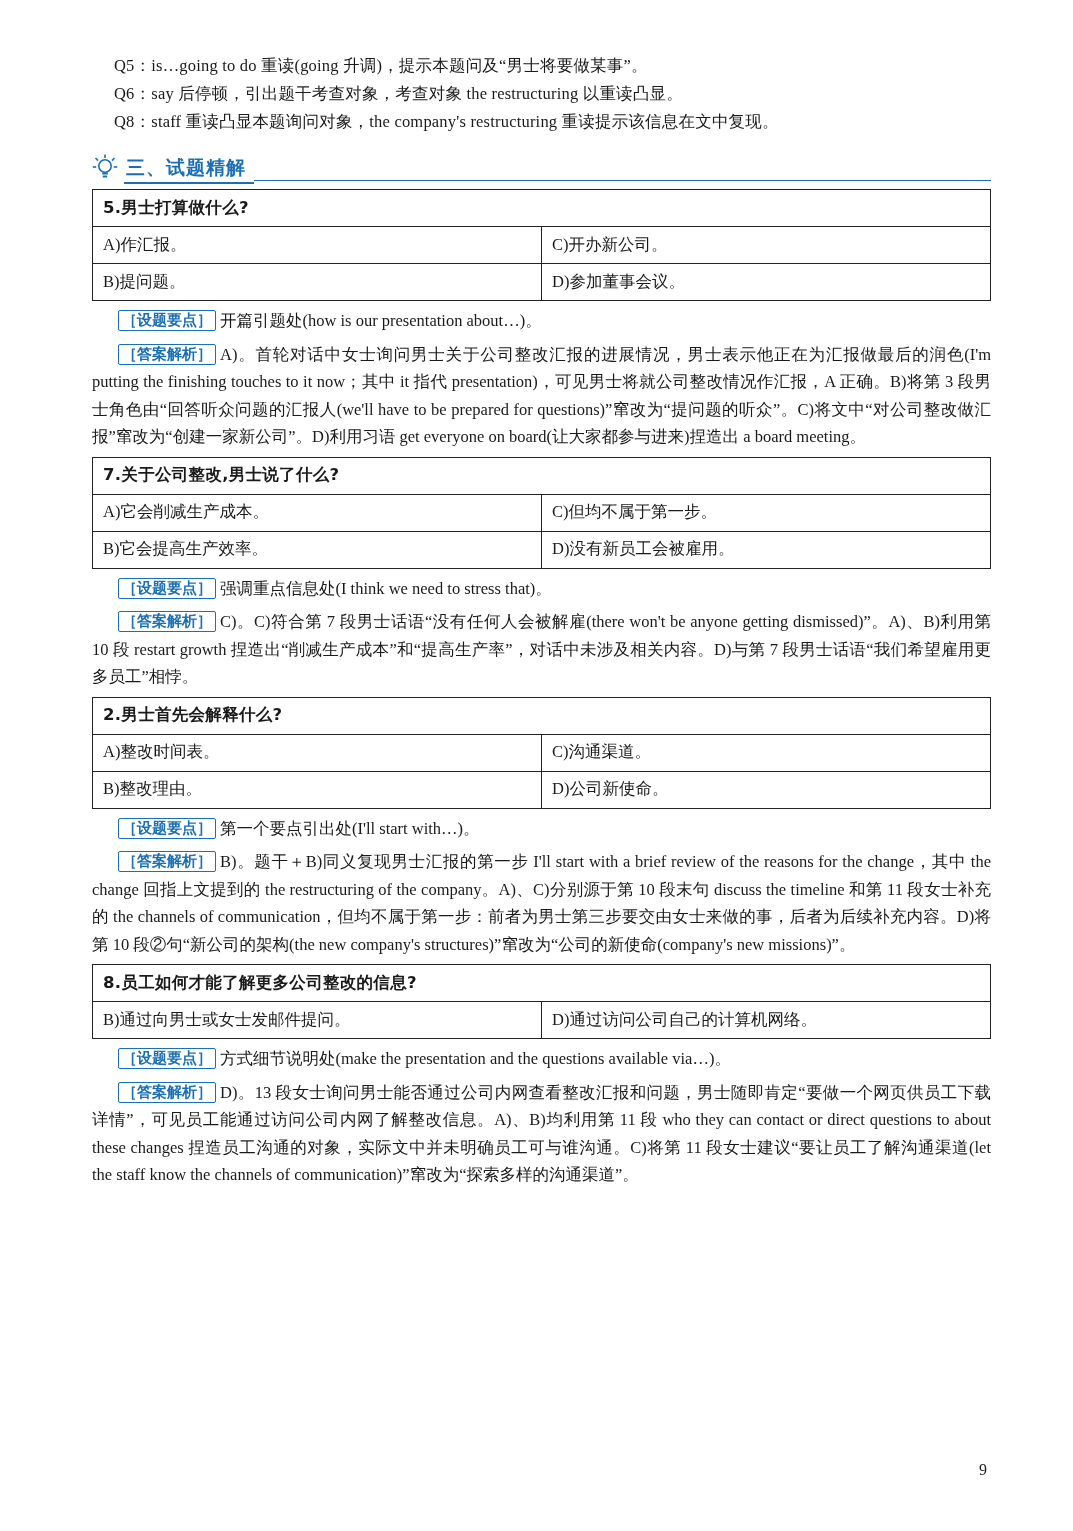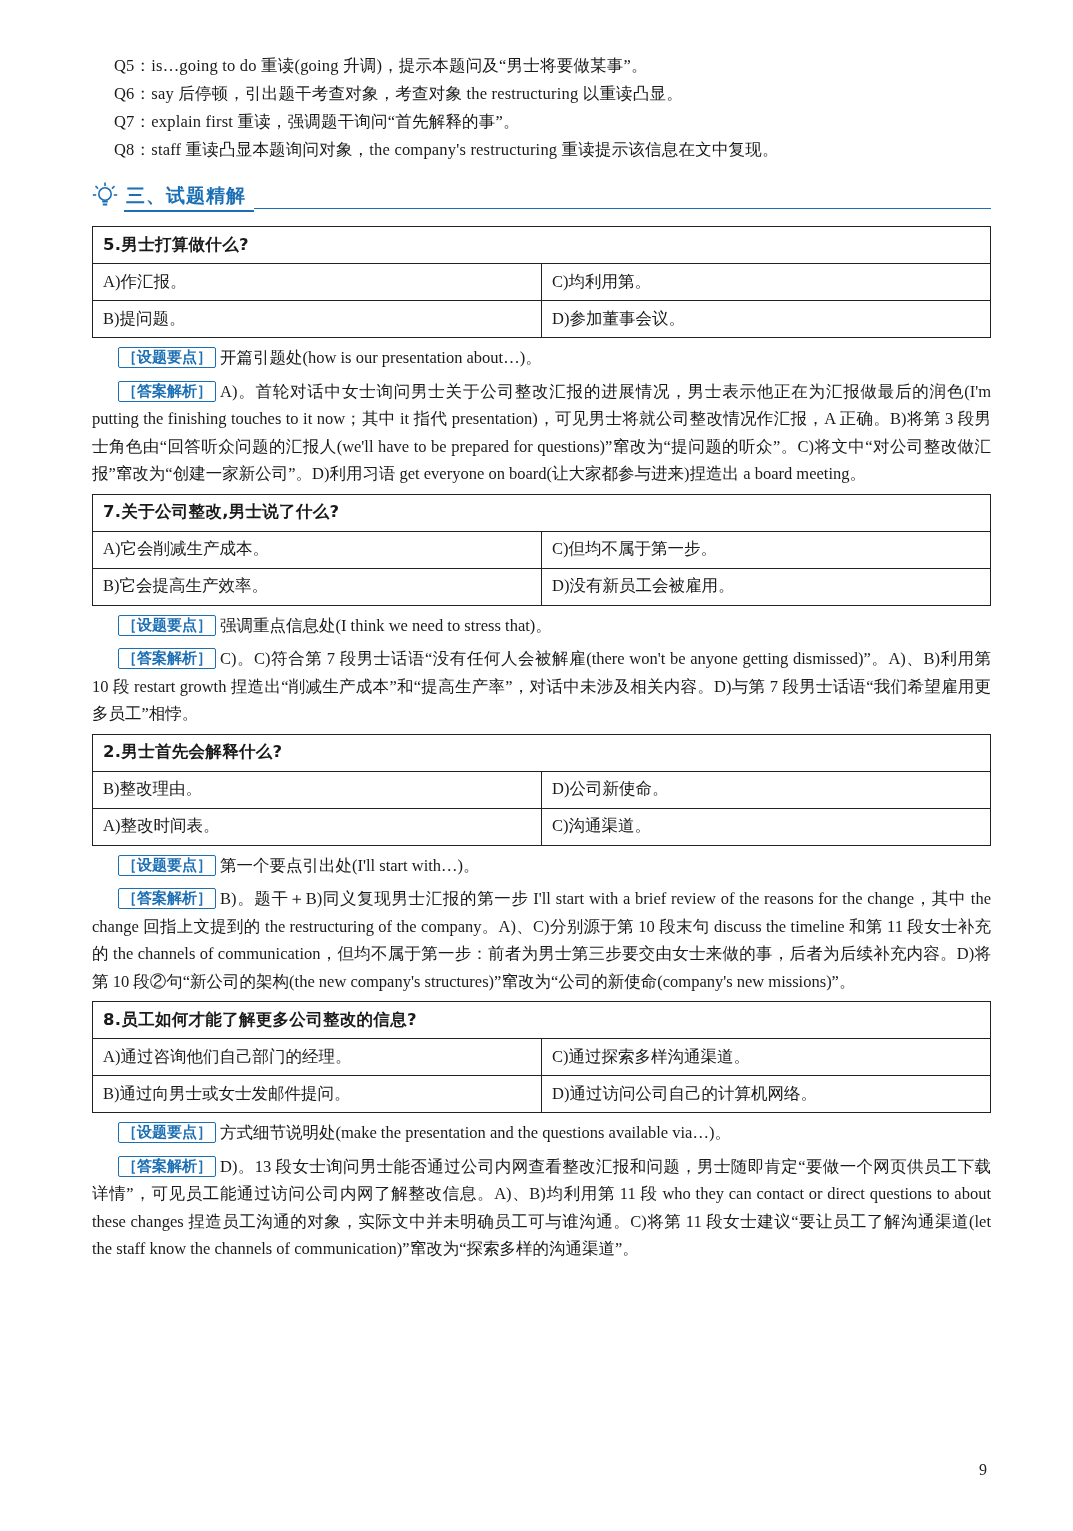--- a/index.html
+++ b/index.html
@@ -29,21 +29,21 @@
     font-size: 16.5px;
     line-height: 28px;
     white-space: nowrap;
     letter-spacing: 0.2px;
     padding-left: 22px;
   }
   
   .section-head {
     display: flex;
     align-items: center;
-    margin: 18px 0 14px 0;
+    margin: 18px 0 5px 0;
     position: relative;
   }
   .bulb {
     width: 26px;
     height: 30px;
     position: relative;
     flex: 0 0 auto;
     margin-right: 6px;
   }
   .bulb svg { display:block; }
@@ -119,21 +119,20 @@
   }
 </style>
 </head>
 <body>
 
 <div class="page">
 
   <div class="notes">
     <div class="note-line">Q5：is…going to do 重读(going 升调)，提示本题问及“男士将要做某事”。</div>
     <div class="note-line">Q6：say 后停顿，引出题干考查对象，考查对象 the restructuring 以重读凸显。</div>
-    <div class="note-line">Q7：explain first 重读，强调题干询问“首先解释的事”。</div>
     <div class="note-line">Q8：staff 重读凸显本题询问对象，the company's restructuring 重读提示该信息在文中复现。</div>
   </div>
 
   <div class="section-head">
     <span class="bulb">
       <svg width="26" height="30" viewBox="0 0 26 30">
         <circle cx="13" cy="12" r="6.2" fill="none" stroke="#1b6fb5" stroke-width="1.6"></circle>
         <rect x="10.2" y="18.5" width="5.6" height="2" fill="#1b6fb5"></rect>
         <rect x="10.8" y="21.5" width="4.4" height="2" fill="#1b6fb5"></rect>
         <line x1="13" y1="0.5" x2="13" y2="4" stroke="#1b6fb5" stroke-width="1.6"></line>
@@ -148,21 +147,21 @@
   </div>
 
   <div class="qblock">
     <table class="qtable">
       <tbody>
           <tr>
         <td class="stem" colspan="2">5.男士打算做什么?</td>
       </tr>
       <tr>
         <td>A)作汇报。</td>
-        <td>C)均利用第。</td>
+        <td>C)开办新公司。</td>
       </tr>
       <tr>
         <td>B)提问题。</td>
         <td>D)参加董事会议。</td>
       </tr>
     </tbody>
       </table>
     <div class="para">
       <span class="indent"></span><span class="tagbox">［设题要点］</span><span>开篇引题处(how is our presentation about…)。</span>
     </div>
@@ -195,46 +194,42 @@
     </div>
   </div>
 
   <div class="qblock">
     <table class="qtable">
       <tbody>
           <tr>
         <td class="stem" colspan="2">2.男士首先会解释什么?</td>
       </tr>
       <tr>
+        <td>A)整改时间表。</td>
+        <td>C)沟通渠道。</td>
+      </tr>
+      <tr>
         <td>B)整改理由。</td>
         <td>D)公司新使命。</td>
       </tr>
-      <tr>
-        <td>A)整改时间表。</td>
-        <td>C)沟通渠道。</td>
-      </tr>
     </tbody>
       </table>
     <div class="para">
       <span class="indent"></span><span class="tagbox">［设题要点］</span><span>第一个要点引出处(I'll start with…)。</span>
     </div>
     <div class="para">
       <span class="indent"></span><span class="tagbox">［答案解析］</span><span>B)。题干＋B)同义复现男士汇报的第一步 I'll start with a brief review of the reasons for the change，其中 the change 回指上文提到的 the restructuring of the company。A)、C)分别源于第 10 段末句 discuss the timeline 和第 11 段女士补充的 the channels of communication，但均不属于第一步：前者为男士第三步要交由女士来做的事，后者为后续补充内容。D)将第 10 段②句“新公司的架构(the new company's structures)”窜改为“公司的新使命(company's new missions)”。</span>
     </div>
   </div>
 
   <div class="qblock">
     <table class="qtable">
       <tbody>
           <tr>
         <td class="stem" colspan="2">8.员工如何才能了解更多公司整改的信息?</td>
-      </tr>
-      <tr>
-        <td>A)通过咨询他们自己部门的经理。</td>
-        <td>C)通过探索多样沟通渠道。</td>
       </tr>
       <tr>
         <td>B)通过向男士或女士发邮件提问。</td>
         <td>D)通过访问公司自己的计算机网络。</td>
       </tr>
     </tbody>
       </table>
     <div class="para">
       <span class="indent"></span><span class="tagbox">［设题要点］</span><span>方式细节说明处(make the presentation and the questions available via…)。</span>
     </div>

